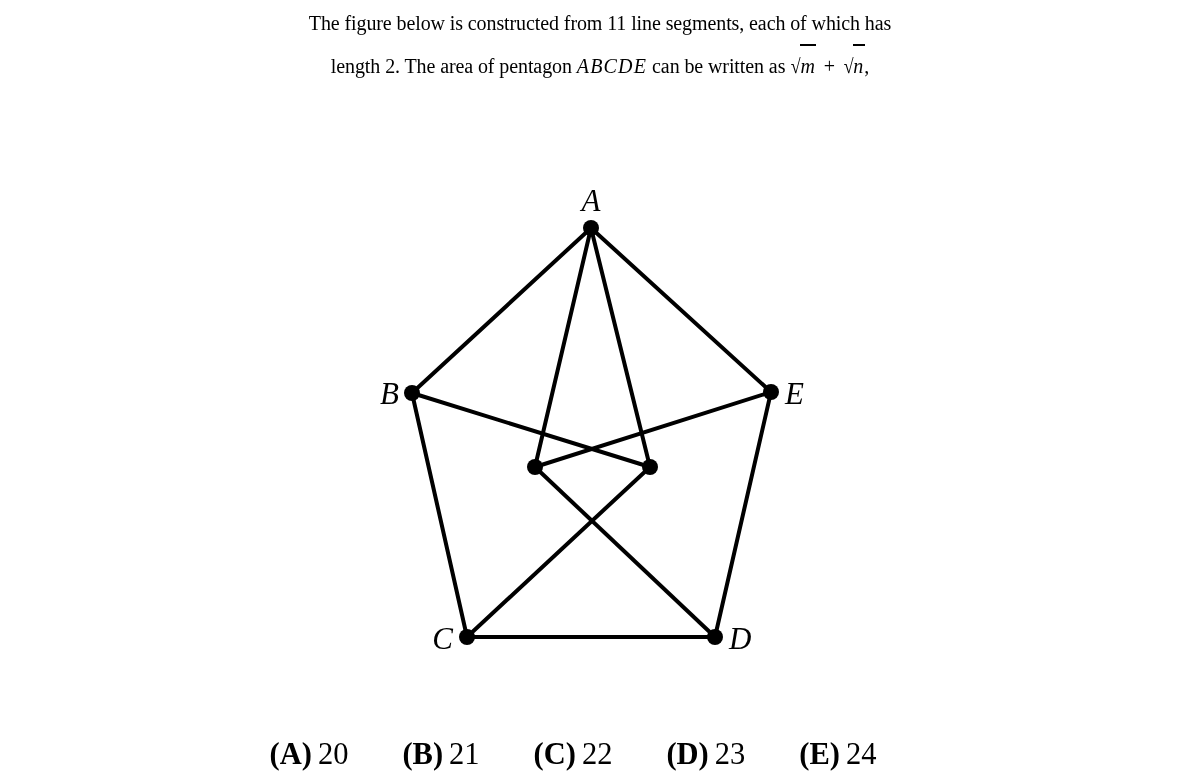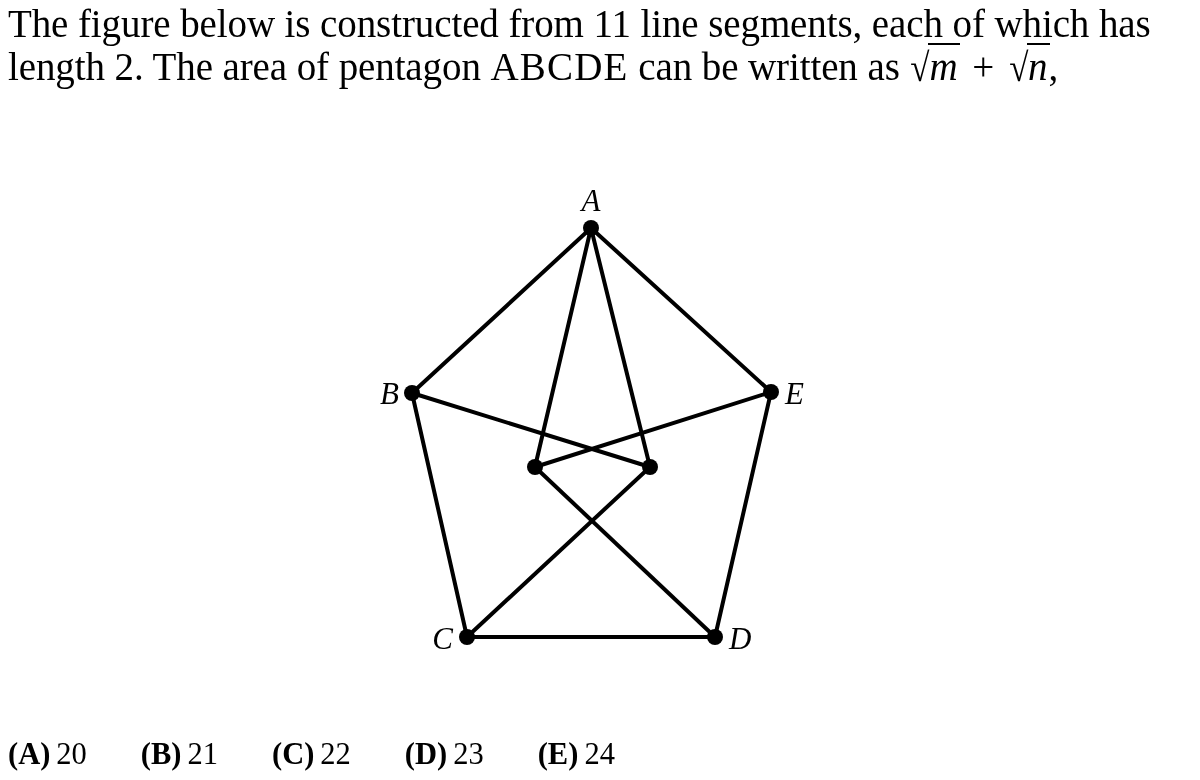--- a/index.html
+++ b/index.html
@@ -15,33 +15,34 @@
     color: #000000;
     overflow: hidden;
   }
 
   
   #problem-statement {
     position: absolute;
     left: 8px;
     top: 2px;
     width: 1184px;
-    font-size: 39px;
+    font-size: 20px;
     line-height: 43px;
-    text-align: left;
+    text-align: center;
     letter-spacing: -0.1px;
   }
   #problem-statement .line {
     white-space: nowrap;
   }
   .mathvar {
     font-style: italic;
     font-family: "Liberation Serif", "DejaVu Serif", serif;
   }
   .mathvar-sp {
+    font-style: italic;
     letter-spacing: 1.2px;
   }
   .op {
     font-style: normal;
     padding: 0 2px;
   }
   
   .radical {
     display: inline-block;
     position: relative;
@@ -94,20 +95,21 @@
   
   #answer-choices {
     position: absolute;
     left: 8px;
     top: 731px;
     width: 1184px;
     height: 46px;
     font-size: 30.5px;
     line-height: 46px;
     white-space: nowrap;
+    text-align: center;
   }
   .choice {
     display: inline-block;
     margin-right: 54px;
   }
   .choice .tag {
     font-weight: bold;
     font-style: normal;
   }
   .choice .val {

